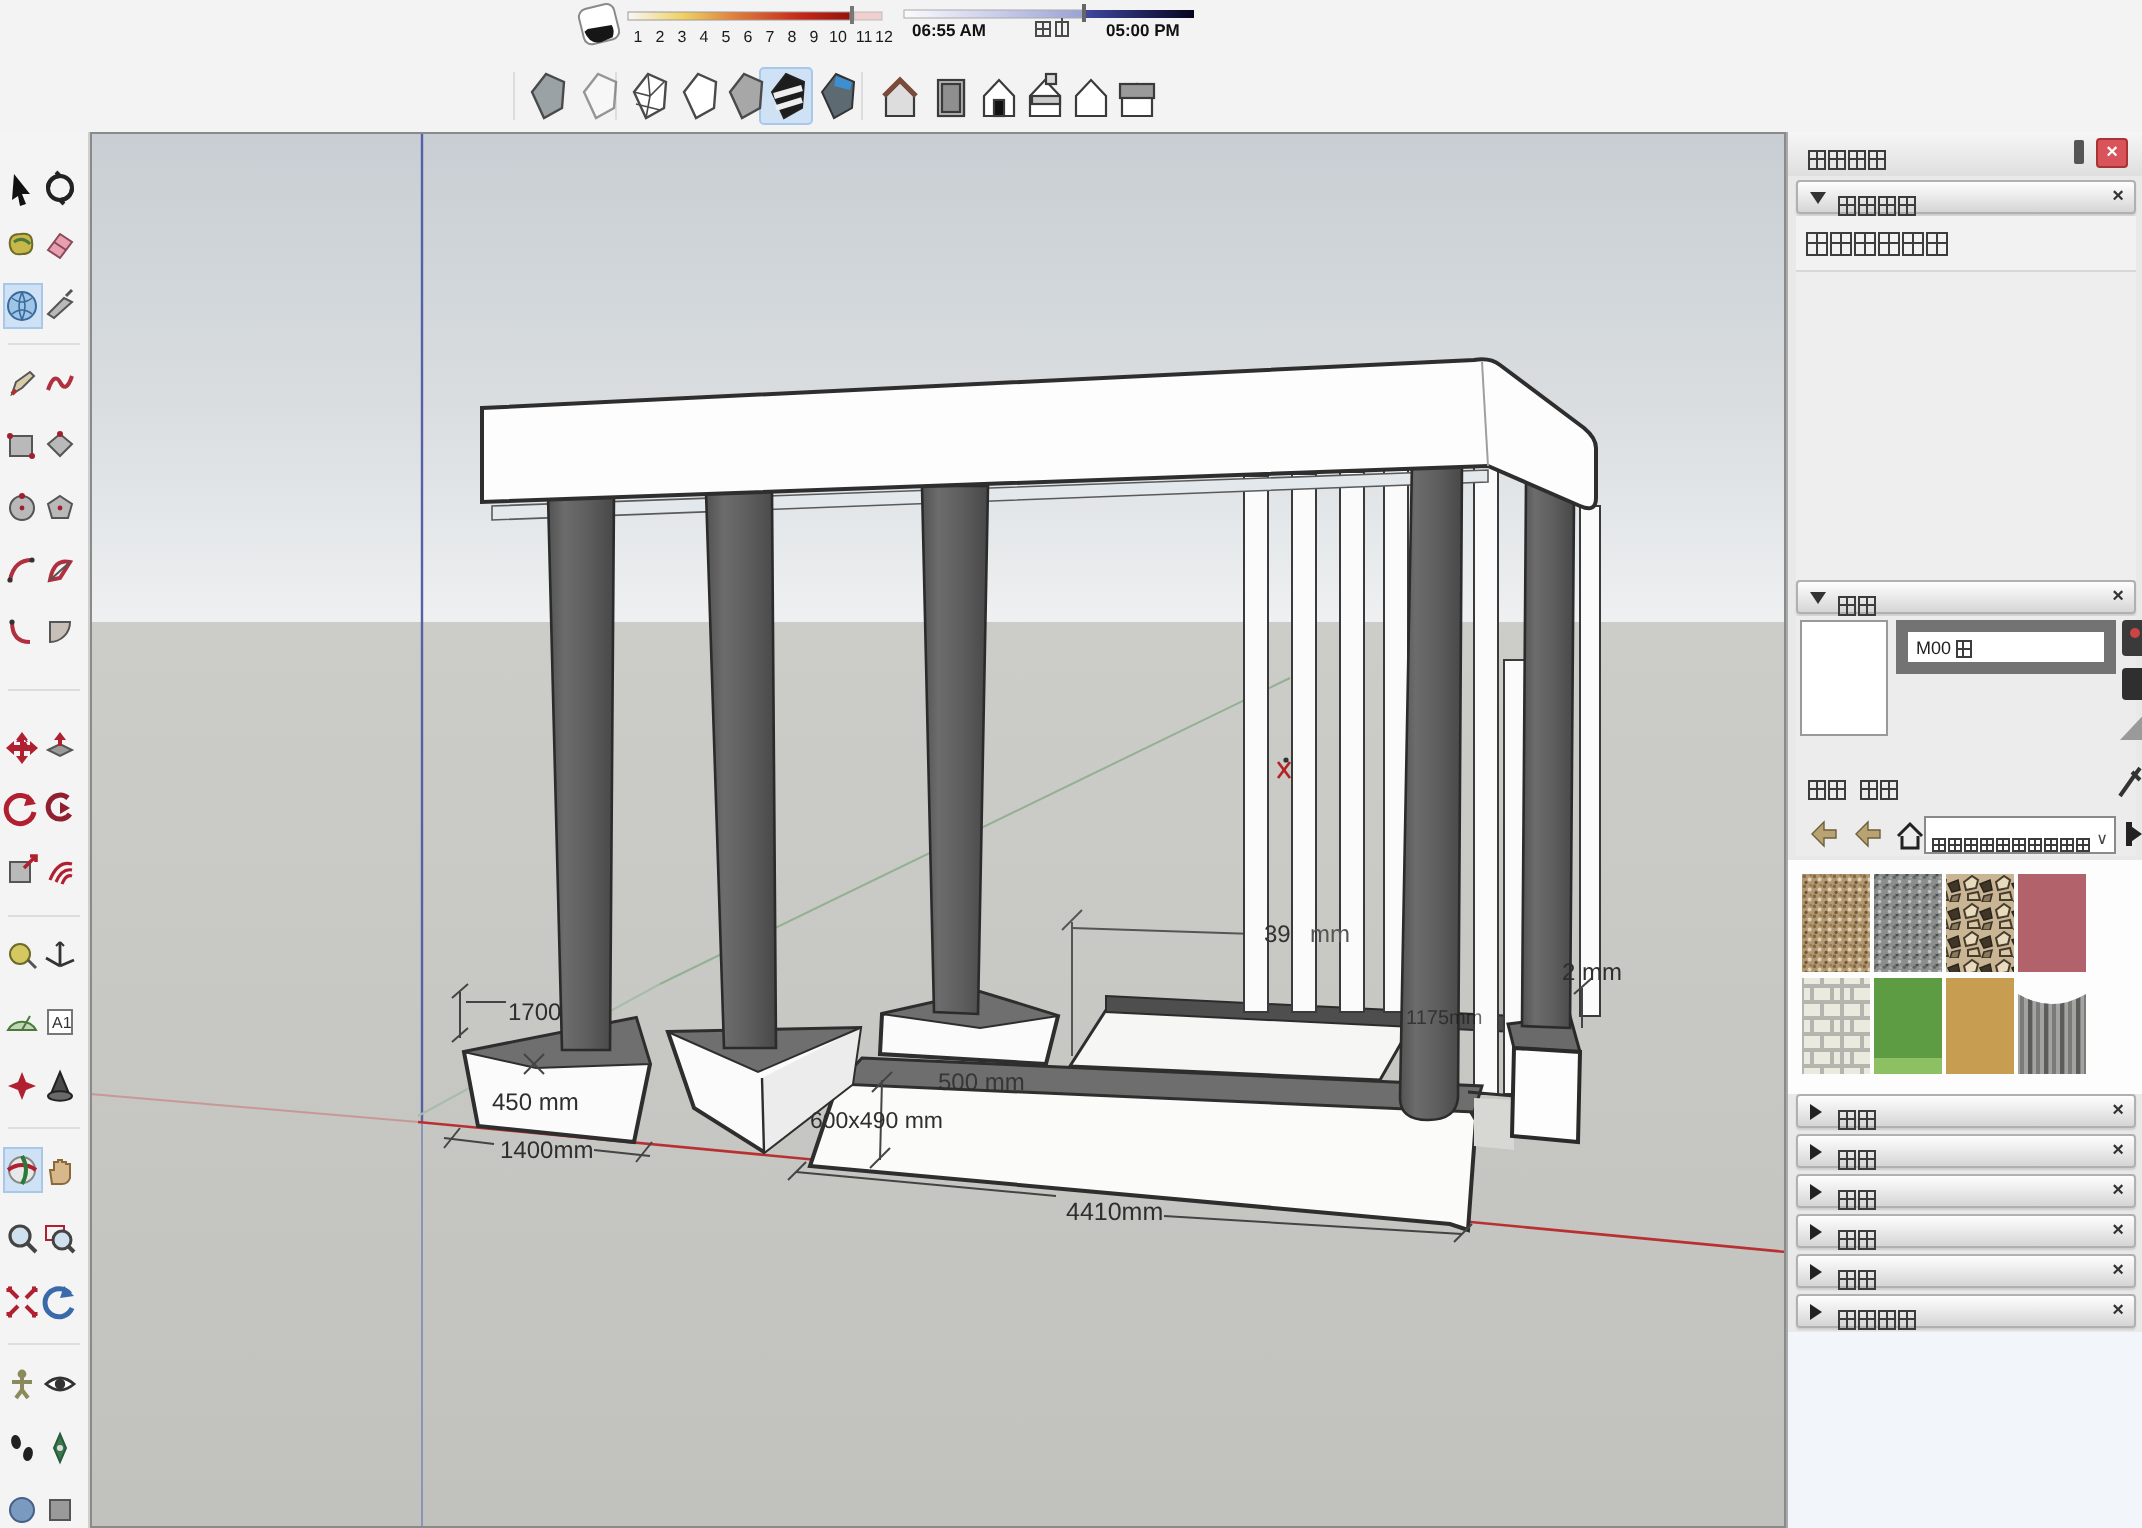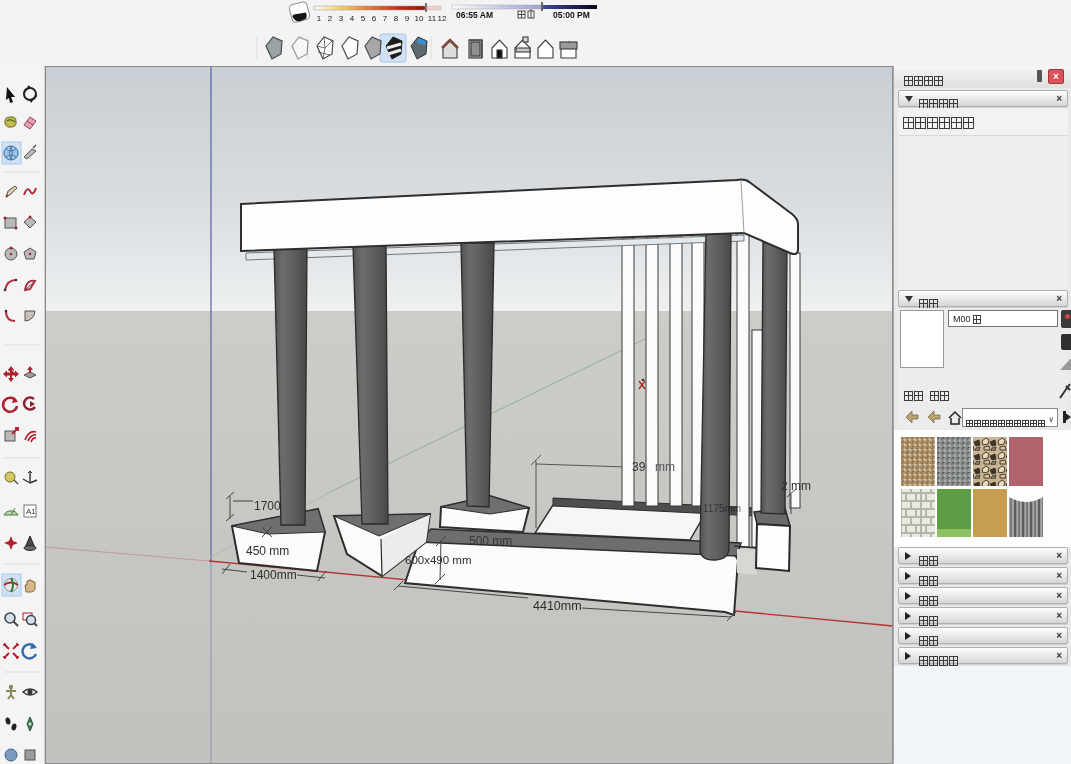--- a/index.html
+++ b/index.html
@@ -435,21 +435,21 @@
  </div>
  <div class="abs" style="left:4px;top:70px;width:170px;height:154px;background:#eeeeee"></div>
 
  <div class="hdr" style="top:224px">
   <span class="tri" style="border-left:4px solid transparent;border-right:4px solid transparent;border-top:6px solid #333"></span>
   <span class="abs" style="left:20px;top:3px"><span class="cj"></span><span class="cj"></span></span>
   <span class="xx">×</span>
  </div>
  <div class="abs" style="left:4px;top:242px;width:170px;height:120px;background:#ececec">
   <div class="abs" style="left:2px;top:2px;width:44px;height:58px;background:#fff;border:1px solid #999"></div>
-  <div class="abs" style="left:50px;top:2px;width:110px;height:17px;background:#fff;border:1px solid #737373;font-size:9px;color:#222;padding:3px 0 12px 4px">M00 <span class="cj" style="width:8px;height:9px"></span></div>
+  <div class="abs" style="left:50px;top:2px;width:110px;height:17px;background:#fff;border:6px solid #737373;font-size:9px;color:#222;padding:3px 0 12px 4px">M00 <span class="cj" style="width:8px;height:9px"></span></div>
   <div class="abs" style="left:163px;top:2px;width:13px;height:18px;background:#3a3a3a;border-radius:2px">
           <span class="abs" style="left:4px;top:4px;width:5px;height:5px;background:#c44;border-radius:50%"></span>
         </div>
   <div class="abs" style="left:163px;top:26px;width:13px;height:16px;background:#2f2f2f;border-radius:2px"></div>
   <div class="abs" style="left:162px;top:46px;width:0;height:0;border-left:15px solid transparent;border-bottom:16px solid #9a9a9a"></div>
 
   <span class="abs" style="left:6px;top:78px"><span class="cj"></span><span class="cj"></span></span>
   <span class="abs" style="left:32px;top:78px"><span class="cj"></span><span class="cj"></span></span>
   <svg class="abs" style="left:160px;top:72px" width="14" height="20">
           <path d="M2 18 L9 8 L12 4 M8 6 L12 10" stroke="#333" stroke-width="2" fill="none"></path>

